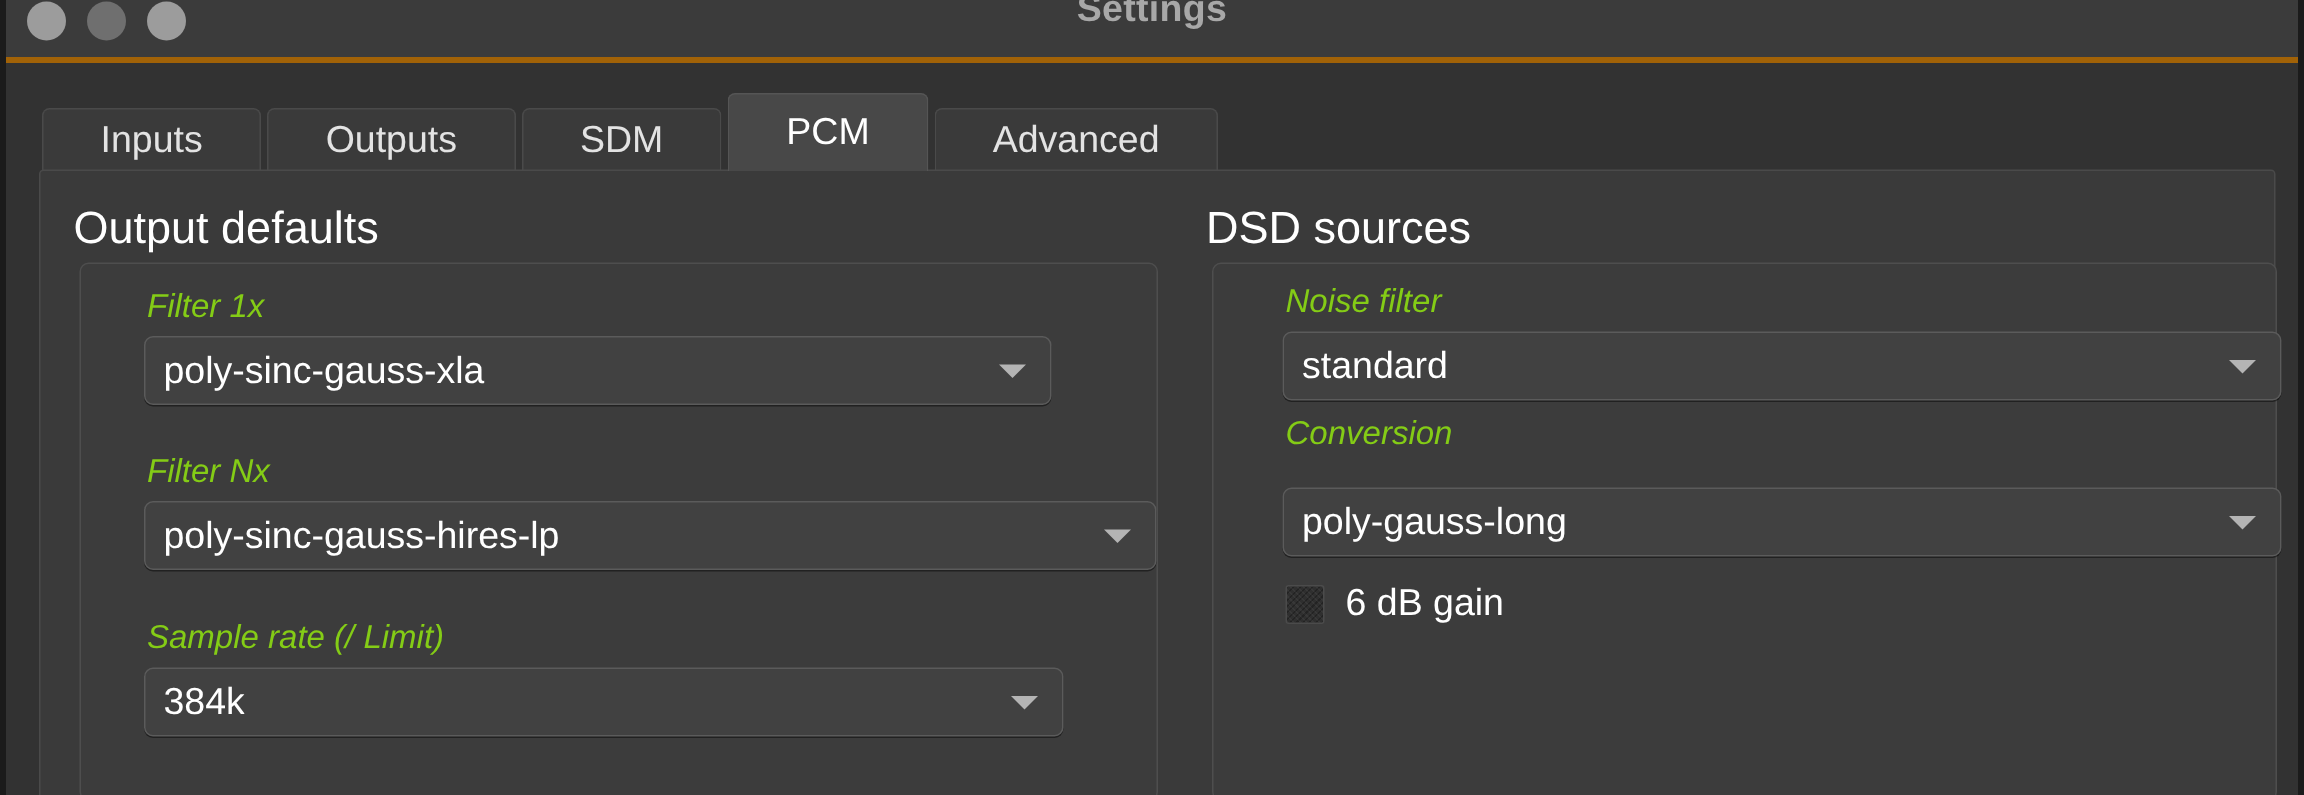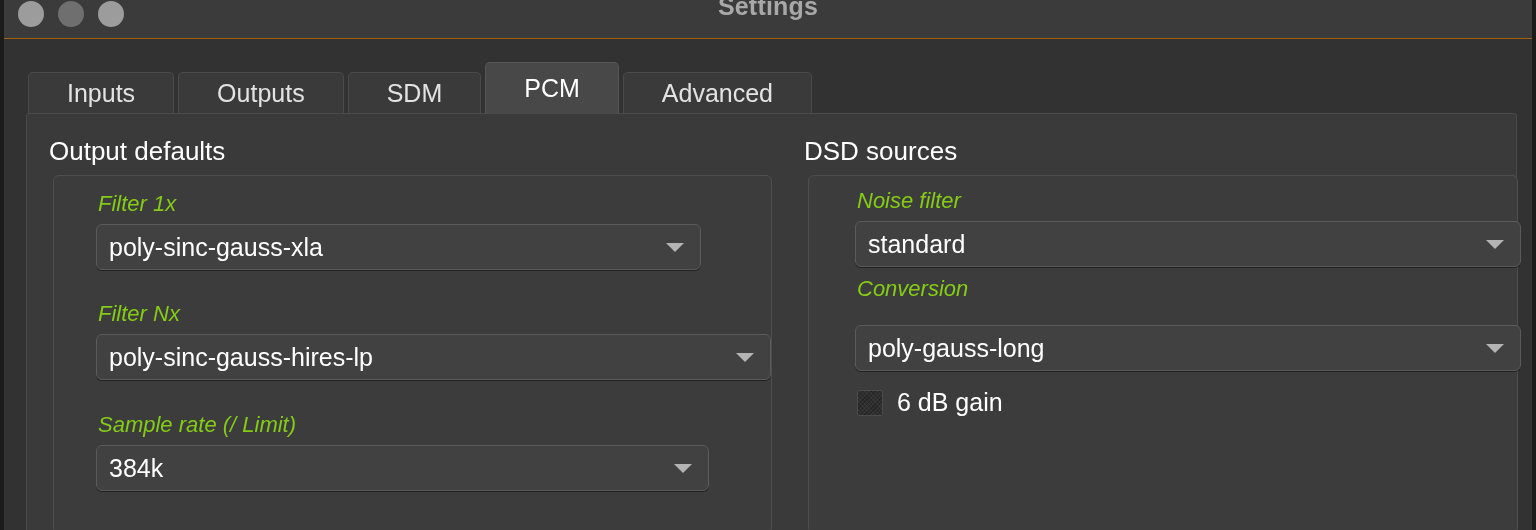--- a/index.html
+++ b/index.html
@@ -27,21 +27,21 @@
     border-right: 4px solid #1b1b1b;
   }
 
   
   .titlebar {
     position: absolute;
     left: 0; top: 0;
     right: 0;
     height: 38px;
     background: #3b3b3b;
-    border-bottom: 1px solid #a16207;
+    border-bottom: 4px solid #a16207;
   }
   .traffic {
     position: absolute;
     top: 1px;
     left: 14px;
     display: flex;
     gap: 14px;
     align-items: center;
   }
   .light {
@@ -113,21 +113,21 @@
     position: absolute;
     top: 0;
     height: 100%;
   }
   .col.left  { left: 0px;   width: 745px; }
   .col.right { left: 755px; width: 736px; }
 
   .group-title {
     position: absolute;
     top: 22px;
-    font-size: 26px;
+    font-size: 30px;
     color: #ffffff;
   }
   .col.left  .group-title { left: 22px; }
   .col.right .group-title { left: 22px; }
 
   .groupbox {
     position: absolute;
     top: 61px;
     background: #3c3c3c;
     border: 1px solid #4e4e4e;

